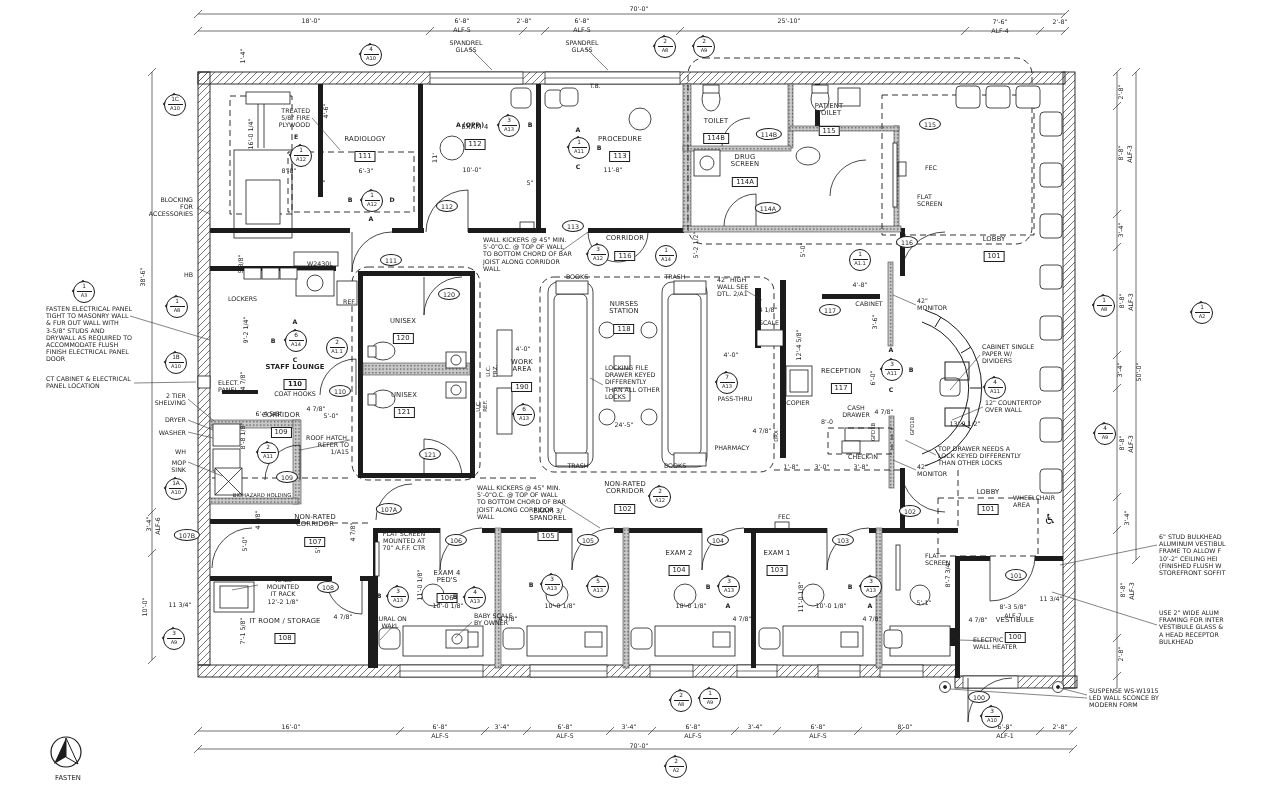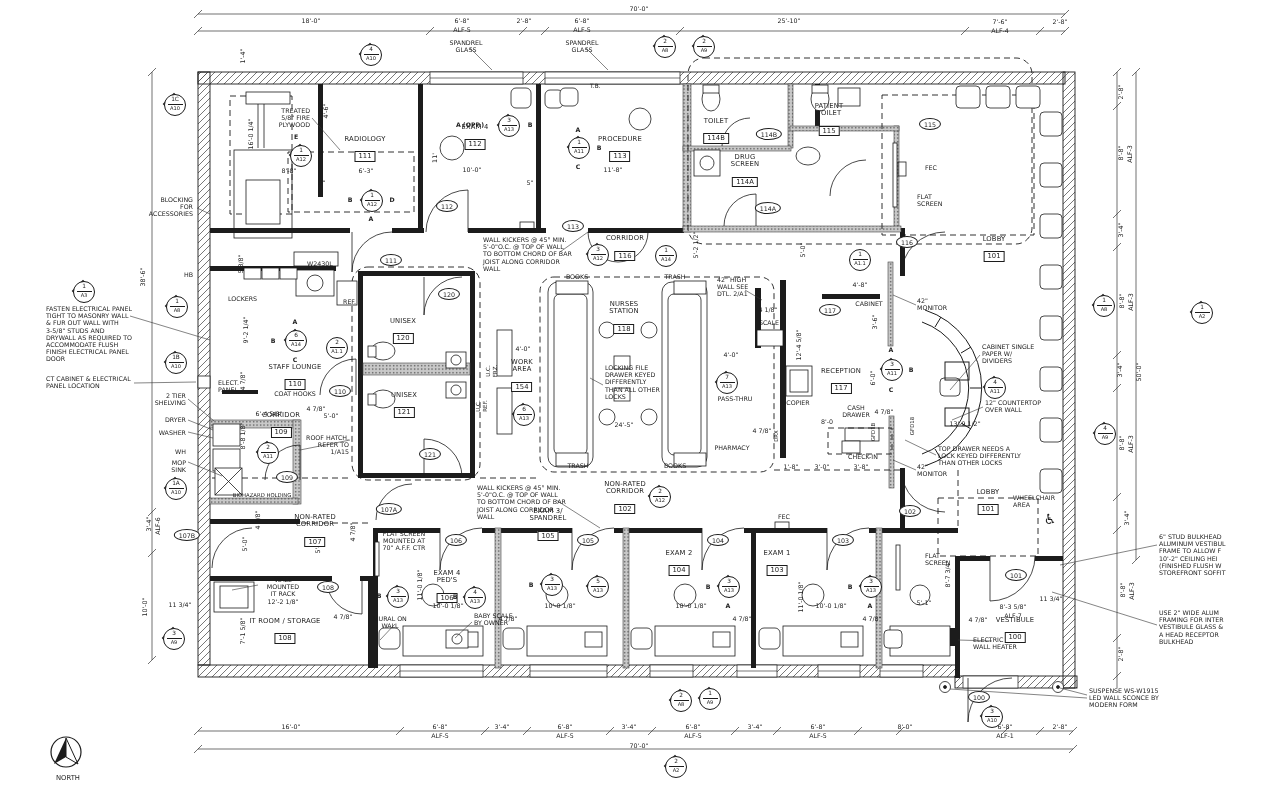--- a/index.html
+++ b/index.html
@@ -310,24 +310,24 @@
 <div id="anno">
       <div class="room" style="left: 365px; top: 136px;"><div class="rname">RADIOLOGY</div><div class="rnum">111</div></div>
       <div class="room" style="left: 475px; top: 124px;"><div class="rname">EXAM 4</div><div class="rnum">112</div></div>
       <div class="room" style="left: 620px; top: 136px;"><div class="rname">PROCEDURE</div><div class="rnum">113</div></div>
       <div class="room" style="left: 716px; top: 118px;"><div class="rname">TOILET</div><div class="rnum">114B</div></div>
       <div class="room" style="left: 829px; top: 103px;"><div class="rname">PATIENT</div><div class="rname">TOILET</div><div class="rnum">115</div></div>
       <div class="room" style="left: 745px; top: 154px;"><div class="rname">DRUG</div><div class="rname">SCREEN</div><div class="rnum">114A</div></div>
       <div class="room" style="left: 994px; top: 236px;"><div class="rname">LOBBY</div><div class="rnum">101</div></div>
       <div class="room" style="left: 988px; top: 489px;"><div class="rname">LOBBY</div><div class="rnum">101</div></div>
       <div class="room" style="left: 624px; top: 301px;"><div class="rname">NURSES</div><div class="rname">STATION</div><div class="rnum">118</div></div>
-      <div class="room" style="left: 522px; top: 359px;"><div class="rname">WORK</div><div class="rname">AREA</div><div class="rnum">154</div></div>
+      <div class="room" style="left: 522px; top: 359px;"><div class="rname">WORK</div><div class="rname">AREA</div><div class="rnum">190</div></div>
       <div class="room" style="left: 403px; top: 318px;"><div class="rname">UNISEX</div><div class="rnum">120</div></div>
       <div class="room" style="left: 404px; top: 392px;"><div class="rname">UNISEX</div><div class="rnum">121</div></div>
-      <div class="room" style="left: 295px; top: 364px;"><div class="rname">STAFF LOUNGE</div><div class="rnum">110</div></div>
+      <div class="room" style="left: 295px; top: 364px; font-weight: bold;"><div class="rname">STAFF LOUNGE</div><div class="rnum">110</div></div>
       <div class="room" style="left: 281px; top: 412px;"><div class="rname">CORRIDOR</div><div class="rnum">109</div></div>
       <div class="room" style="left: 841px; top: 368px;"><div class="rname">RECEPTION</div><div class="rnum">117</div></div>
       <div class="room" style="left: 625px; top: 228px;"><div class="rname">NON-RATED</div><div class="rname">CORRIDOR</div><div class="rnum">116</div></div>
       <div class="room" style="left: 625px; top: 481px;"><div class="rname">NON-RATED</div><div class="rname">CORRIDOR</div><div class="rnum">102</div></div>
       <div class="room" style="left: 315px; top: 514px;"><div class="rname">NON-RATED</div><div class="rname">CORRIDOR</div><div class="rnum">107</div></div>
       <div class="room" style="left: 285px; top: 618px;"><div class="rname">IT ROOM / STORAGE</div><div class="rnum">108</div></div>
       <div class="room" style="left: 548px; top: 508px;"><div class="rname">EXAM 3/</div><div class="rname">SPANDREL</div><div class="rnum">105</div></div>
       <div class="room" style="left: 679px; top: 550px;"><div class="rname">EXAM 2</div><div class="rnum">104</div></div>
       <div class="room" style="left: 777px; top: 550px;"><div class="rname">EXAM 1</div><div class="rnum">103</div></div>
       <div class="room" style="left: 447px; top: 570px;"><div class="rname">EXAM 4</div><div class="rname">PED'S</div><div class="rnum">106</div></div>
@@ -948,21 +948,21 @@
       <div class="note ac rot" style="left: 874px; top: 432px; font-size: 5.4px;">
         <div class="nline">GFD1B</div>
       </div>
       <div class="note ac rot" style="left: 913px; top: 426px; font-size: 5.4px;">
         <div class="nline">GFD18</div>
       </div>
       <div class="note ac rot" style="left: 777px; top: 436px; font-size: 5.4px;">
         <div class="nline">DRX</div>
       </div>
       <div class="note ac" style="left: 68px; top: 775px; font-size: 6.8px;">
-        <div class="nline">NORTH</div>
+        <div class="nline">FASTEN</div>
       </div>
       <div class="note ac" style="left: 1050px; top: 516px; font-size: 14px;">
         <div class="nline">♿</div>
       </div>
       <div class="keyletter" style="left: 470px; top: 124px;">A (OPP.)</div>
       <div class="keyletter" style="left: 530px; top: 124px;">B</div>
       <div class="keyletter" style="left: 578px; top: 129px;">A</div>
       <div class="keyletter" style="left: 599px; top: 147px;">B</div>
       <div class="keyletter" style="left: 578px; top: 166px;">C</div>
       <div class="keyletter" style="left: 350px; top: 199px;">B</div>

